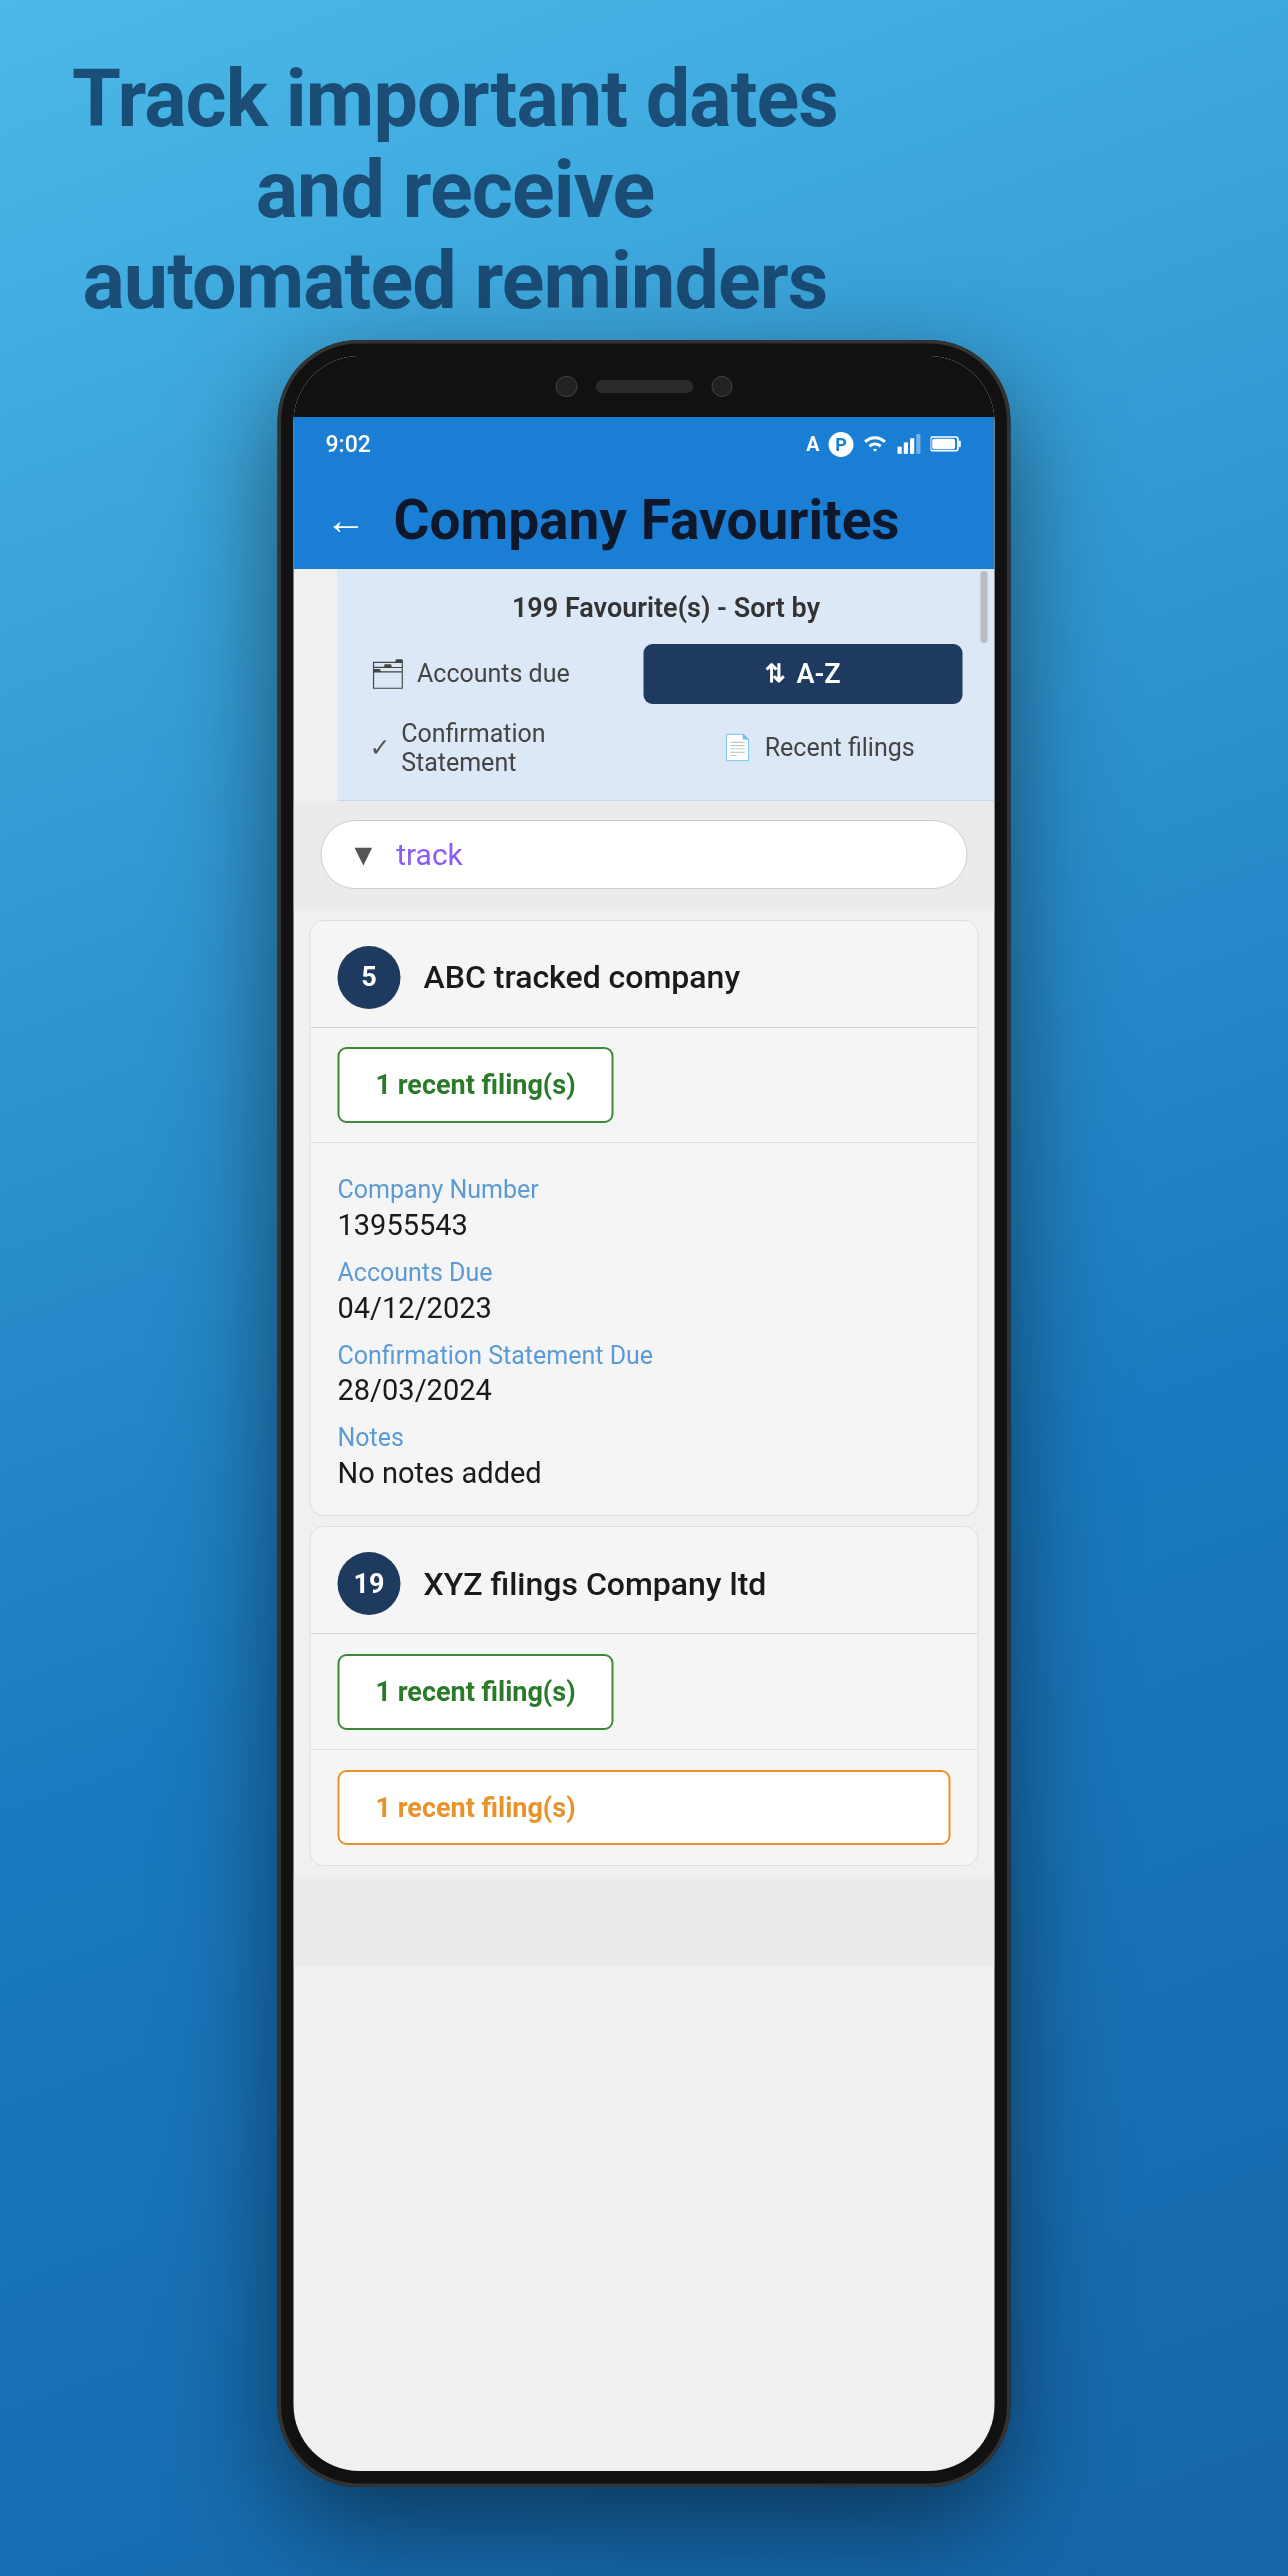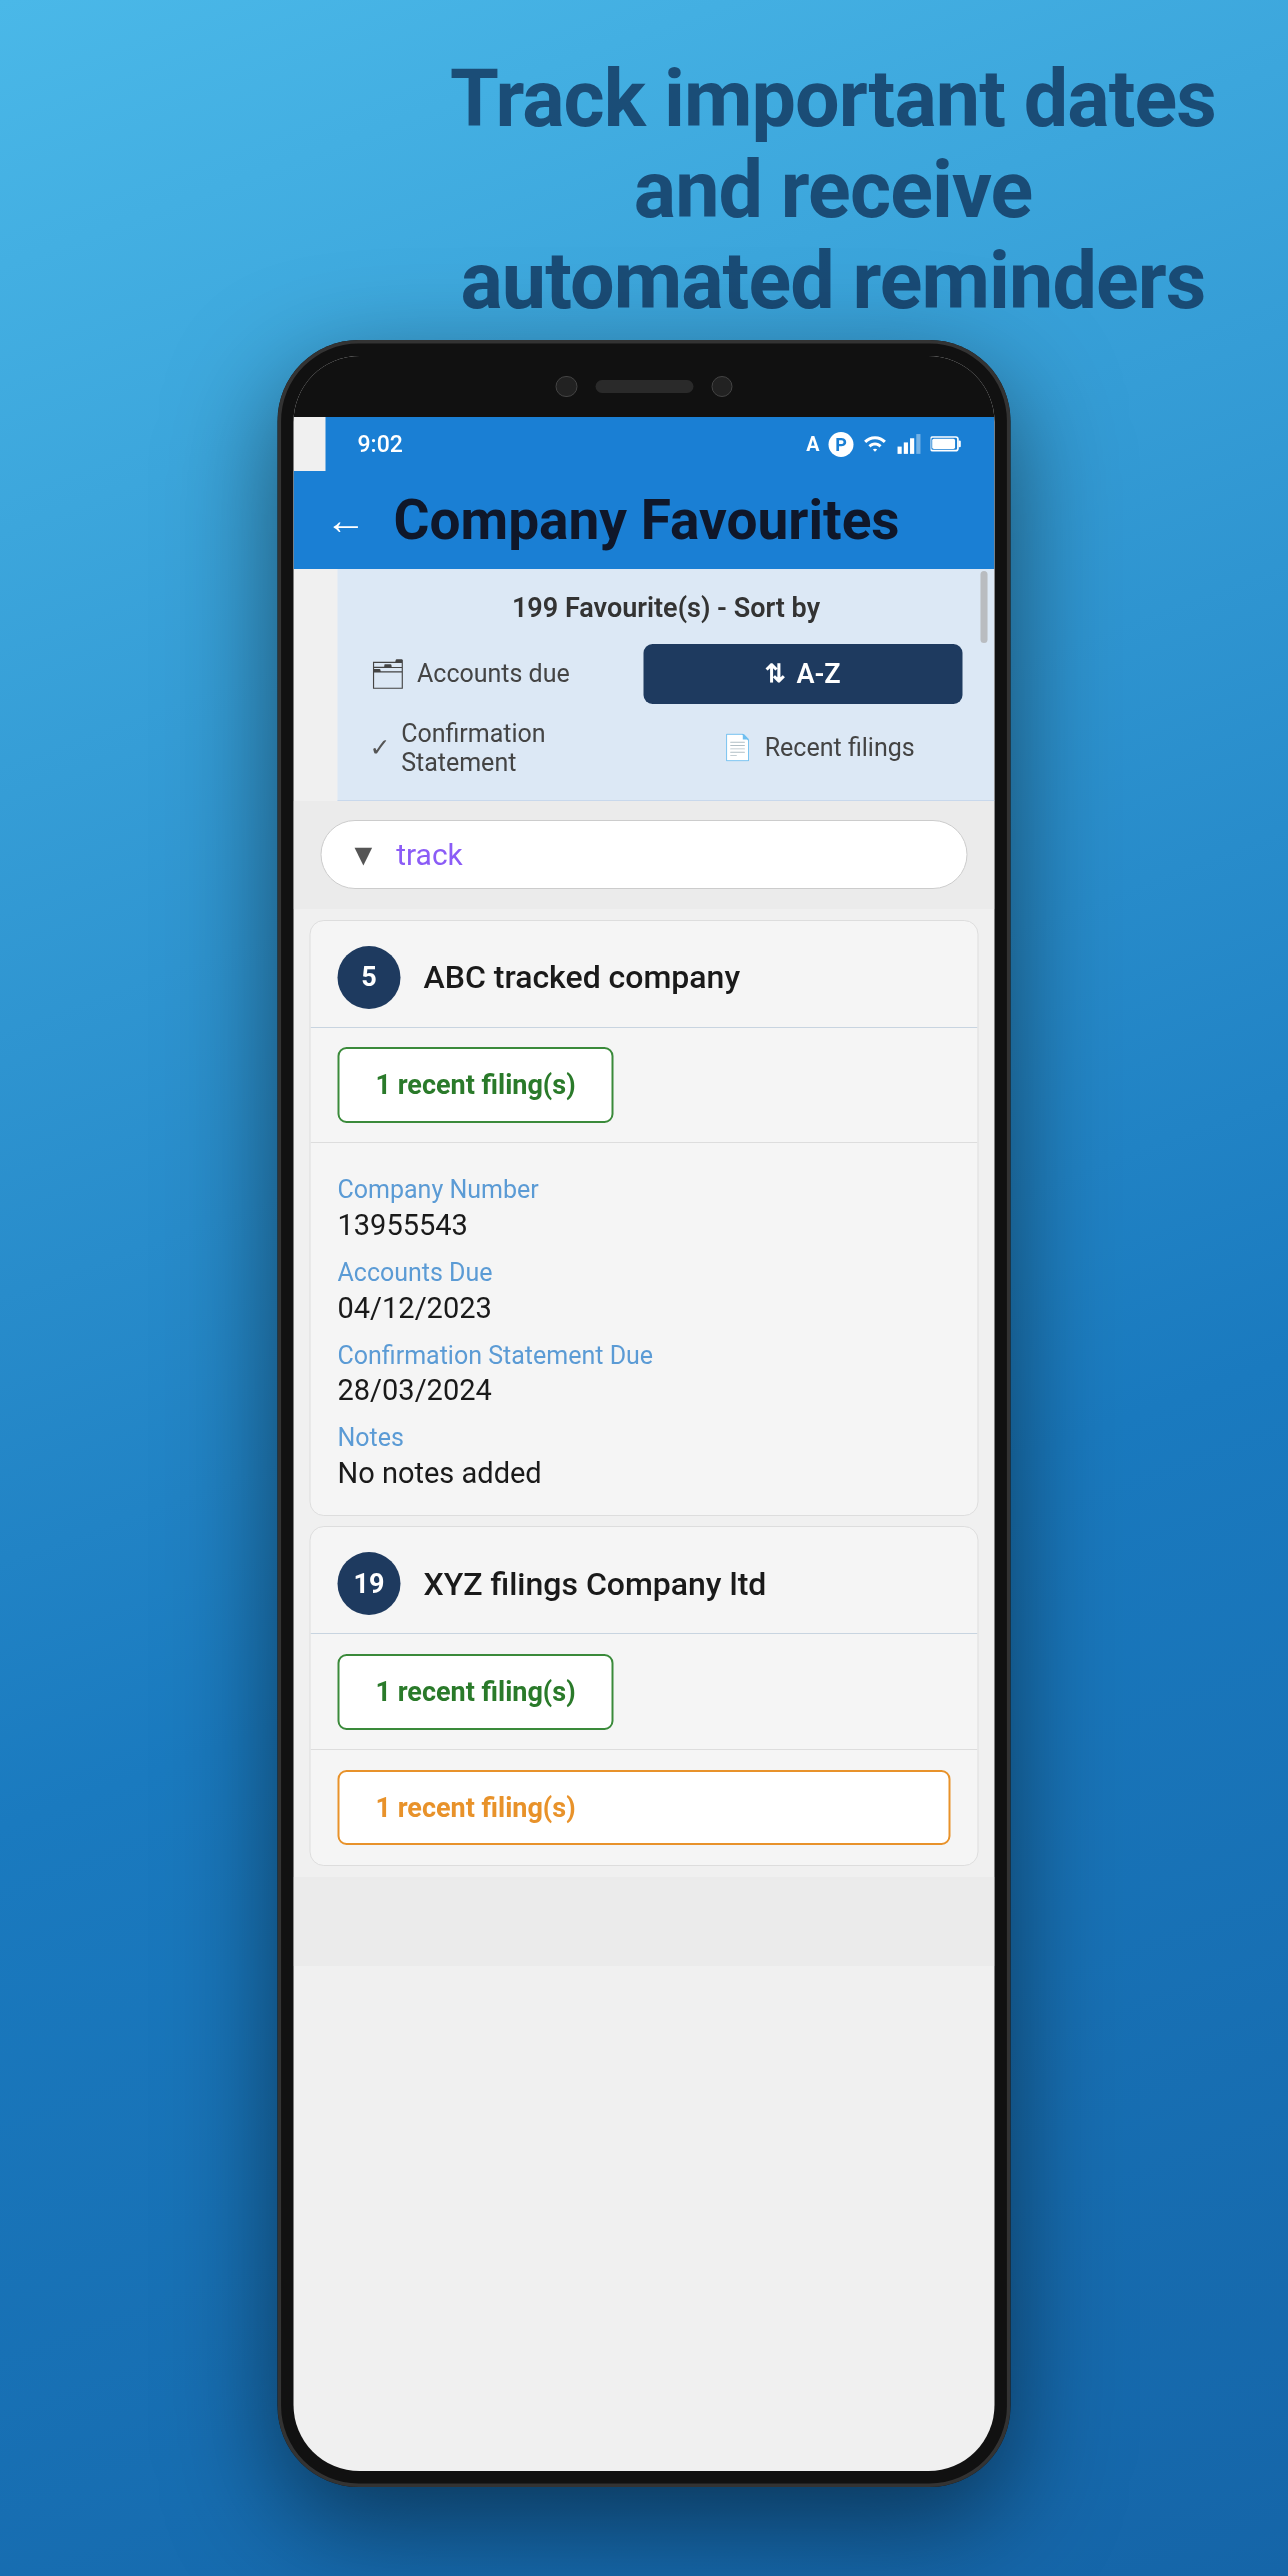--- a/index.html
+++ b/index.html
@@ -13,21 +13,21 @@
       font-family: 'Roboto', Arial, sans-serif;
       overflow: hidden;
     }
 
     .page-wrapper {
       width: 1288px;
       height: 2576px;
       position: relative;
       display: flex;
       flex-direction: column;
-      align-items: flex-end;
+      align-items: flex-start;
     }
 
     
     .hero-text {
       margin-top: 54px;
       text-align: center;
       color: rgba(20, 60, 100, 0.85);
       font-size: 79px;
       font-weight: 700;
       line-height: 1.15;
@@ -91,21 +91,20 @@
     .status-bar {
       background: #1a7fd4;
       height: 54px;
       display: flex;
       align-items: center;
       justify-content: space-between;
       padding: 0 32px;
       color: white;
       font-size: 23px;
       font-weight: 500;
-      margin-left: 32px;
     }
     .status-icons {
       display: flex;
       align-items: center;
       gap: 9px;
     }
     .status-icons svg { width: 25px; height: 25px; fill: white; }
 
     
     .app-bar {

